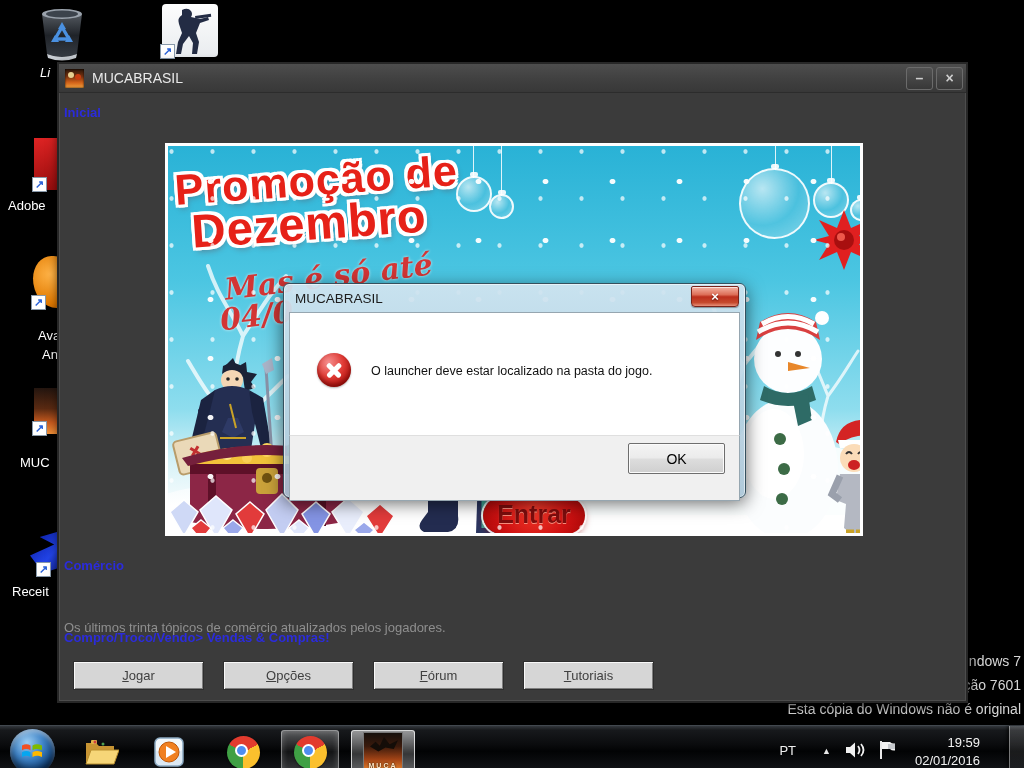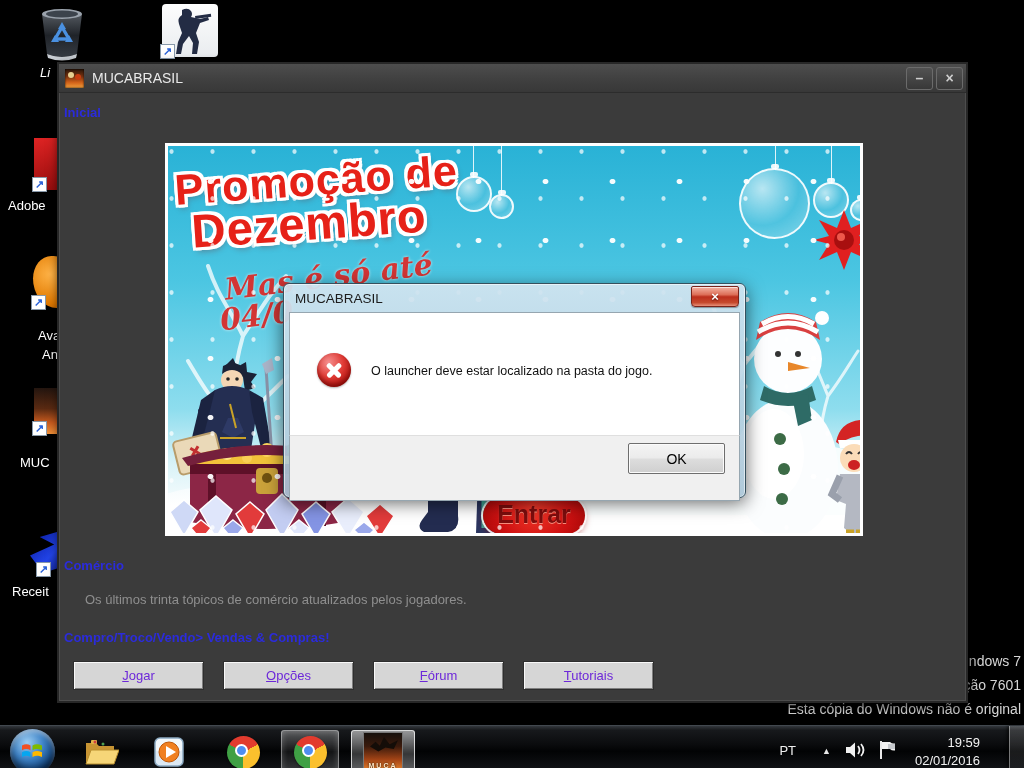--- a/index.html
+++ b/index.html
@@ -50,28 +50,28 @@
   .cap-btn { position:absolute; top:3px; width:27px; height:23px; border:1px solid #6b6b6b;
          border-radius:3px; background:linear-gradient(#525252,#383838);
          color:#cfcfcf; text-align:center; font-size:14px; font-weight:bold; line-height:21px; }
   .cap-min { right:33px; }
   .cap-close { right:3px; }
 
   .win-content { position:absolute; left:3px; top:32px; right:3px; bottom:3px; }
   .lnk { color:#2b2bdb; font-weight:bold; font-size:13px; }
   .nav-inicial { position:absolute; left:2px; top:9px; }
   .commerce-h { position:absolute; left:2px; top:462px; }
-  .commerce-desc { position:absolute; left:2px; top:496px; color:#8f8f8f; font-size:13px;margin-left:21px; }
+  .commerce-desc { position:absolute; left:2px; top:524px; color:#8f8f8f; font-size:13px; }
   .commerce-link { position:absolute; left:2px; top:534px; }
 
   .fbar { position:absolute; left:11px; top:565px; width:885px; display:flex; gap:19px; }
   .fbtn { width:131px; height:29px; background:#d6d6d6; border:1px solid #2e2e2e;
           box-shadow:inset 1px 1px 0 #f8f8f8, inset -1px -1px 0 #7e7e7e;
           display:flex; align-items:center; justify-content:center; cursor:default; }
-  .fbtn b { display:block; font-weight:normal; font-size:13px; color:#6d28d9; }
+  .fbtn b { display:block; font-weight:normal; font-size:13px; color:#404040; }
   .fbtn b::first-letter { text-decoration:underline; }
 
   
   .banner { position:absolute; left:103px; top:47px; width:698px; height:393px;
             border:3px solid #fff; overflow:hidden;
             background:linear-gradient(180deg,#29b2d6 0%,#4cc6e2 35%,#8eddee 68%,#d8f2f7 82%,#ffffff 95%); }
   .banner:after { content:""; position:absolute; inset:0; pointer-events:none;
             background-image:radial-gradient(rgba(255,255,255,.95) 2.4px, transparent 3.4px),
                              radial-gradient(rgba(255,255,255,.7) 1.6px, transparent 2.5px);
             background-size:67px 59px, 41px 47px; background-position:9px 6px, 24px 29px; }

